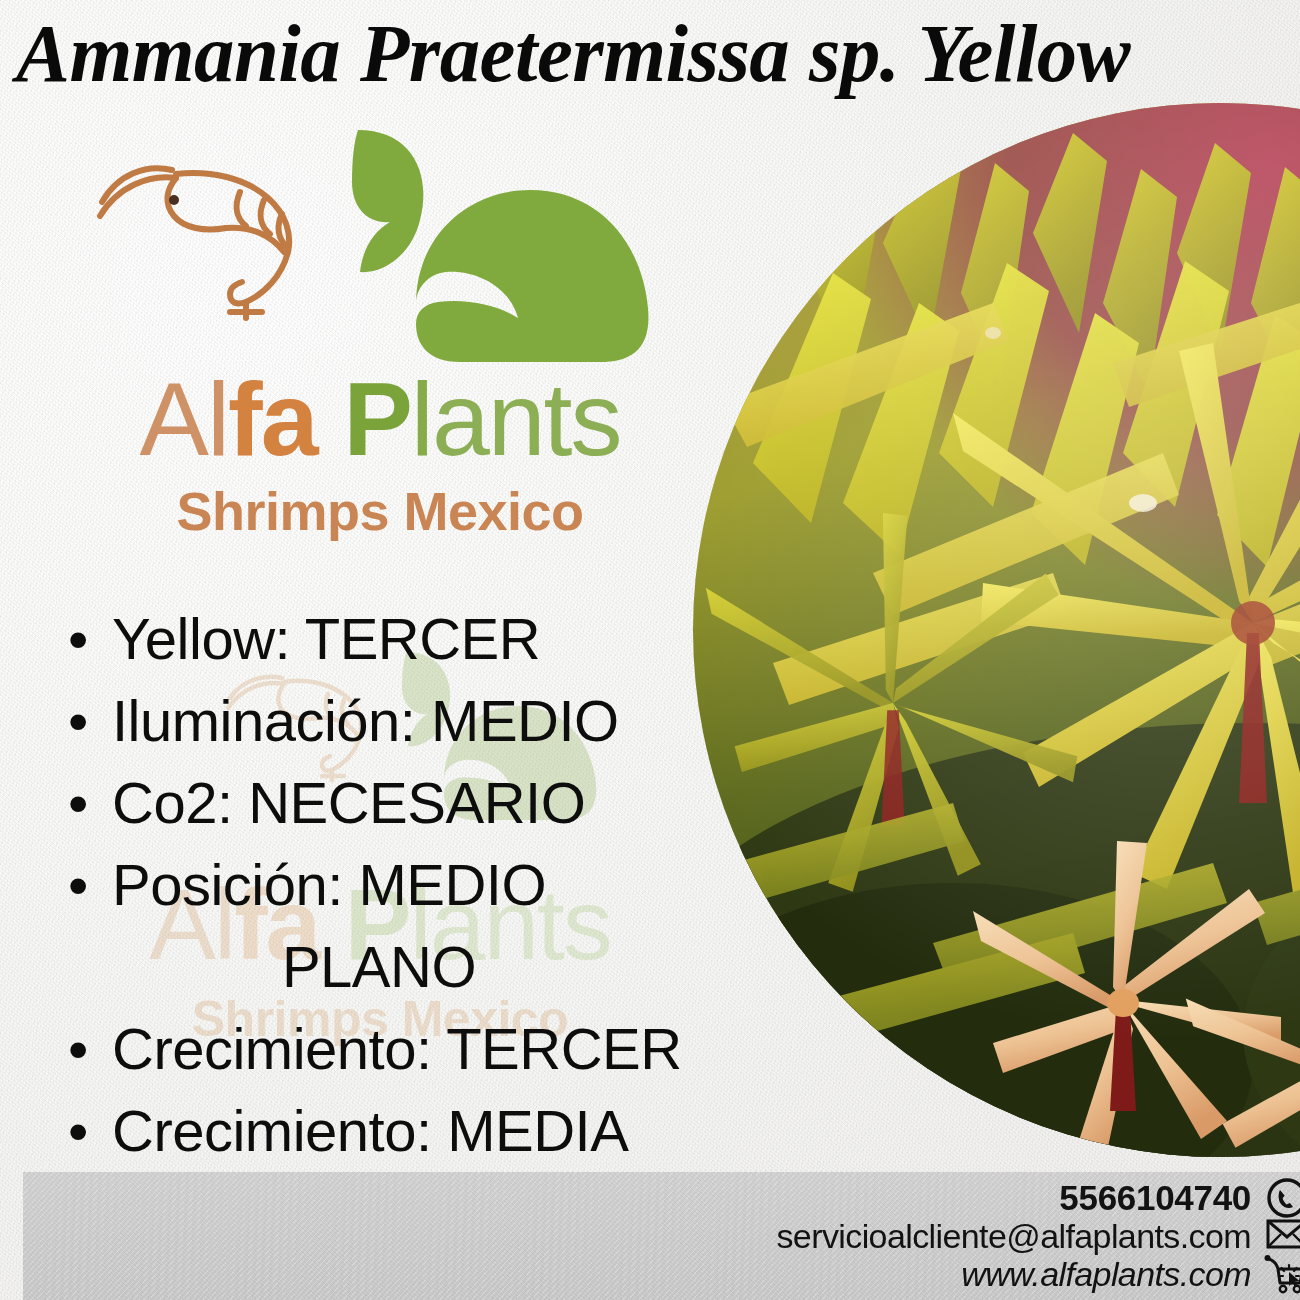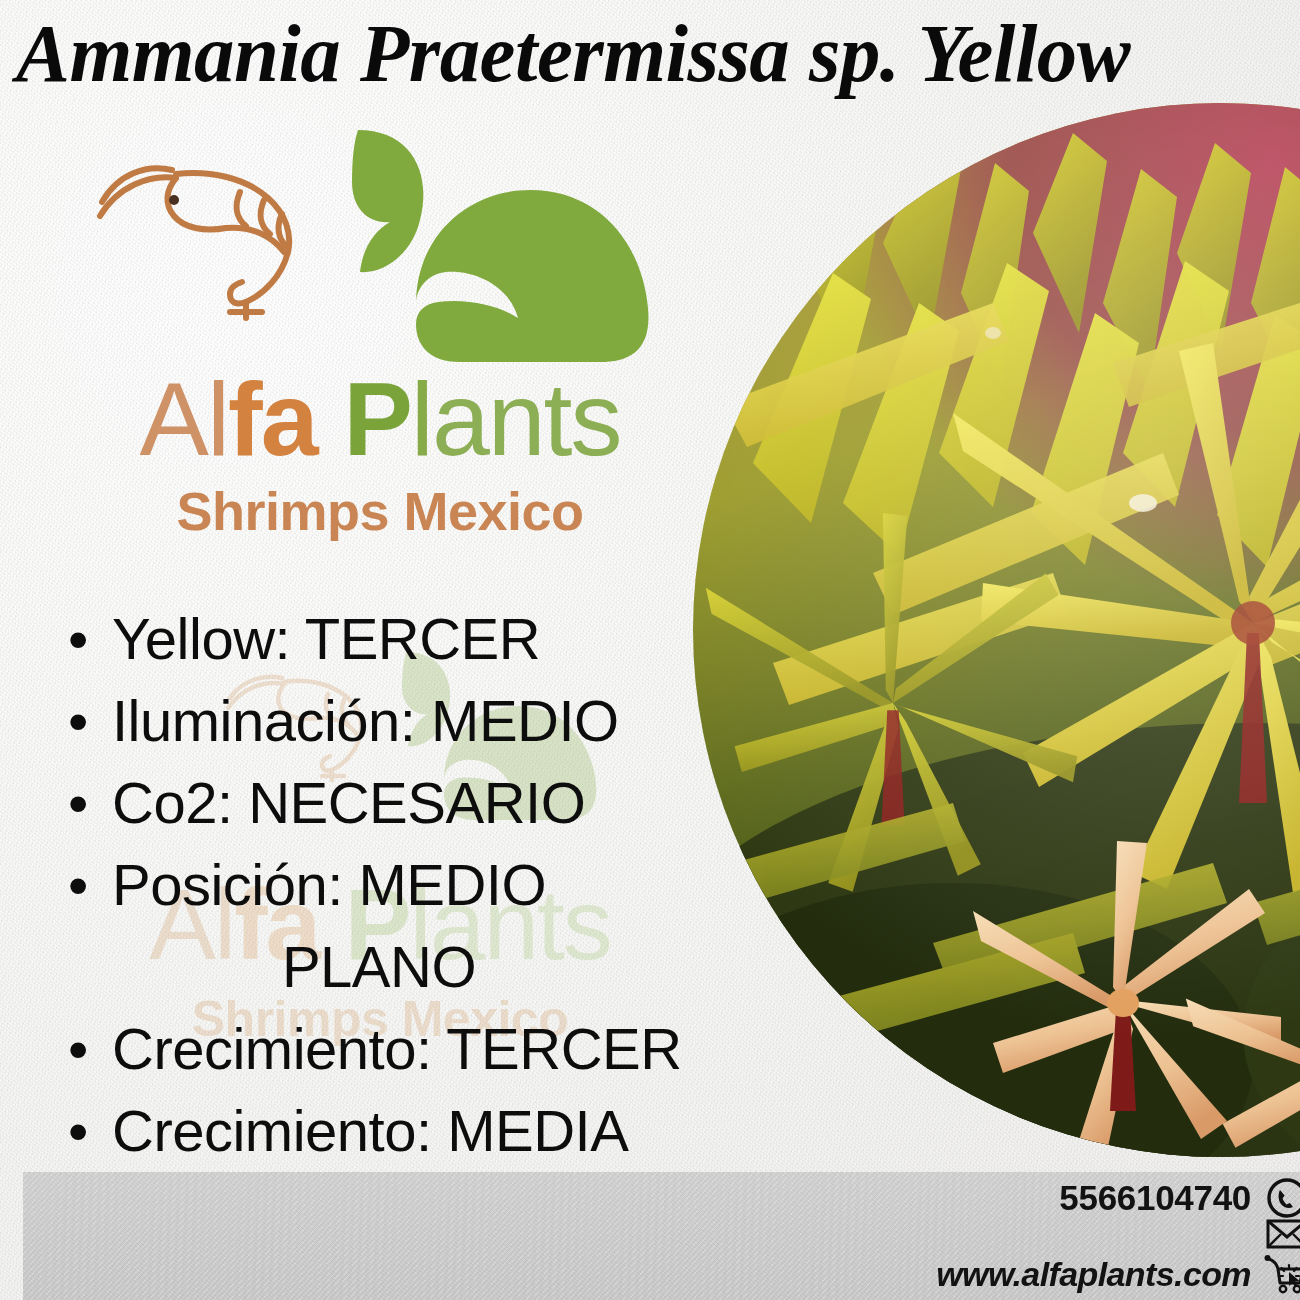--- a/index.html
+++ b/index.html
@@ -89,21 +89,21 @@
       repeating-linear-gradient(-48deg, rgba(255,255,255,.26) 0 1px, rgba(255,255,255,0) 1px 4px),
       linear-gradient(#cfcfcf,#c7c7c7);
     margin-left: 23px;
   }
   #footer .line{
     position:absolute;right:72px;white-space:nowrap;color:#121212;
     text-align:right;
   }
   #fl-phone{top:6px;font-size:35px;line-height:40px;font-weight:700;letter-spacing:-0.3px;}
   #fl-mail{top:44px;font-size:34px;line-height:40px;font-weight:500;letter-spacing:-0.6px;}
-  #fl-web{top:82px;font-size:34px;line-height:40px;font-weight:700;font-style:italic;letter-spacing:-0.6px;}
+  #fl-web{top:82px;font-size:34px;line-height:40px;font-weight:400;font-style:italic;letter-spacing:-0.6px;}
   #footer .ic{position:absolute;right:14px;}
   #ic-phone{top:4px;}
   #ic-mail{top:44px;}
   #ic-cart{top:80px;}
 </style>
 </head>
 <body>
 
 <div id="poster">
 
@@ -372,20 +372,21 @@
     </div>
     <div class="row">
       <span class="dot">•</span>
       <span>Crecimiento:</span> 
       <span>MEDIA</span>
     </div>
   </div>
 
   <div id="footer">
     <div class="line" id="fl-phone">5566104740</div>
+    <div class="line" id="fl-mail">servicioalcliente@alfaplants.com</div>
     <div class="line" id="fl-web">www.alfaplants.com</div>
 
     <span class="ic" id="ic-phone">
       <svg width="44" height="44" viewBox="0 0 44 44" aria-hidden="true">
         <circle cx="22" cy="22" r="18" fill="none" stroke="#111" stroke-width="3.4"></circle>
         <path d="M15 14 C13 18 13 24 16 28 C19 32 24 33 28 31 L25 27 L21.5 28.4 C19.6 26.6 18.2 24.6 17.6 22.2 L19.6 19.6 Z" fill="#111"></path>
       </svg>
     </span>
 
     <span class="ic" id="ic-mail">

